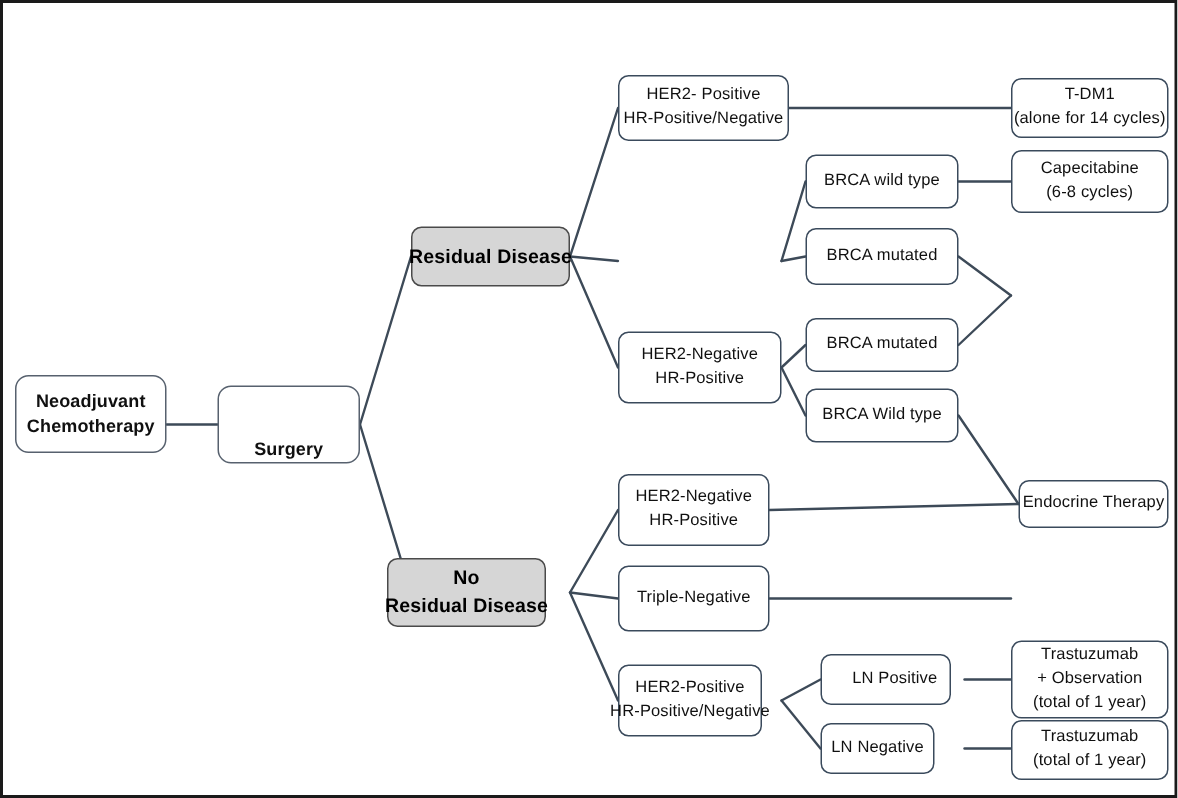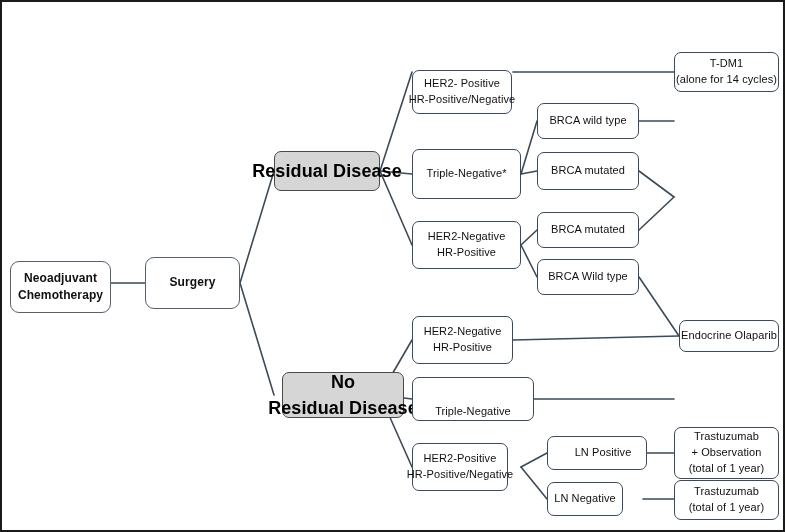--- a/index.html
+++ b/index.html
@@ -51,21 +51,21 @@
     color: #000000;
   }
   .node.start {
     border: 1.4px solid #57616e;
     border-radius: 9px;
     font-weight: bold;
     font-size: 12px;
   }
   .node.stage {
     font-weight: bold;
-    font-size: 18px;
+    font-size: 13px;
   }
 </style>
 </head>
 <body>
 
 <div id="canvas">
 
   <svg id="edges" viewBox="0 0 785 532" xmlns="http://www.w3.org/2000/svg">
     <g fill="none" stroke="#3d4a58" stroke-width="1.6" stroke-linecap="round">
 
@@ -104,46 +104,43 @@
 
       <line x1="519" y1="465" x2="545" y2="451"></line>
       <line x1="519" y1="465" x2="545" y2="497"></line>
 
       <line x1="641" y1="451" x2="672" y2="451"></line>
 
       <line x1="641" y1="497" x2="672" y2="497"></line>
     </g>
   </svg>
 
-  <div class="node start" style="left:8px; top:259px; width:101px; height:52px;">
+  <div class="node start" style="left:8px; top:248px; width:101px; height:52px;">
     <span class="ln">Neoadjuvant</span>
     <span class="ln">Chemotherapy</span>
   </div>
 
-  <div class="node start" style="left:143px; top:255px; width:95px; height:52px;">
+  <div class="node start" style="left:143px; top:255px; width:95px; height:52px;justify-content:flex-end;">
     <span class="ln">Surgery</span>
   </div>
 
   <div class="node gray stage" style="left:272px; top:149px; width:106px; height:40px;">
     <span class="ln">Residual Disease</span>
   </div>
 
-  <div class="node gray stage" style="left:280px; top:370px; width:122px; height:46px;">
+  <div class="node gray stage" style="left:256px; top:370px; width:106px; height:46px;">
     <span class="ln">No</span>
     <span class="ln">Residual Disease</span>
   </div>
 
-  <div class="node" style="left:410px; top:48px; width:100px; height:44px;margin-top:20px;">
+  <div class="node" style="left:410px; top:48px; width:114px; height:44px;">
     <span class="ln">HER2- Positive</span>
     <span class="ln">HR-Positive/Negative</span>
   </div>
 
-  <div class="node" style="left:410px; top:147px; width:109px; height:50px;">
-    <span class="ln">Triple-Negative*</span>
-  </div>
 
   <div class="node" style="left:410px; top:219px; width:109px; height:48px;">
     <span class="ln">HER2-Negative</span>
     <span class="ln">HR-Positive</span>
   </div>
 
   <div class="node" style="left:535px; top:101px; width:102px; height:36px;">
     <span class="ln">BRCA wild type</span>
   </div>
 
@@ -157,42 +154,46 @@
 
   <div class="node" style="left:535px; top:257px; width:102px; height:36px;">
     <span class="ln">BRCA Wild type</span>
   </div>
 
   <div class="node" style="left:672px; top:50px; width:105px; height:40px;align-items:center;">
     <span class="ln">T-DM1</span>
     <span class="ln">(alone for 14 cycles)</span>
   </div>
 
+  <div class="node" style="left:672px; top:98px; width:105px; height:42px;">
+    <span class="ln">Capecitabine</span>
+    <span class="ln">(6-8 cycles)</span>
+  </div>
 
 
   <div class="node" style="left:410px; top:314px; width:101px; height:48px;">
     <span class="ln">HER2-Negative</span>
     <span class="ln">HR-Positive</span>
   </div>
 
-  <div class="node" style="left:410px; top:375px; width:122px; height:44px;justify-content:flex-end;">
+  <div class="node" style="left:410px; top:375px; width:101px; height:44px;">
     <span class="ln">Triple-Negative</span>
   </div>
 
   <div class="node" style="left:410px; top:441px; width:96px; height:48px;text-align:center;">
     <span class="ln">HER2-Positive</span>
     <span class="ln">HR-Positive/Negative</span>
   </div>
 
   <div class="node" style="left:677px; top:318px; width:100px; height:32px;">
-    <span class="ln">Endocrine Olaparib</span>
-  </div>
-
-
-  <div class="node" style="left:545px; top:434px; width:100px; height:34px;padding-left:12px;">
+    <span class="ln">Endocrine Therapy</span>
+  </div>
+
+
+  <div class="node" style="left:545px; top:434px; width:87px; height:34px;padding-left:12px;">
     <span class="ln">LN Positive</span>
   </div>
 
   <div class="node" style="left:545px; top:480px; width:76px; height:34px;">
     <span class="ln">LN Negative</span>
   </div>
 
   <div class="node" style="left:672px; top:425px; width:105px; height:52px;">
     <span class="ln">Trastuzumab</span>
     <span class="ln">+ Observation</span>

